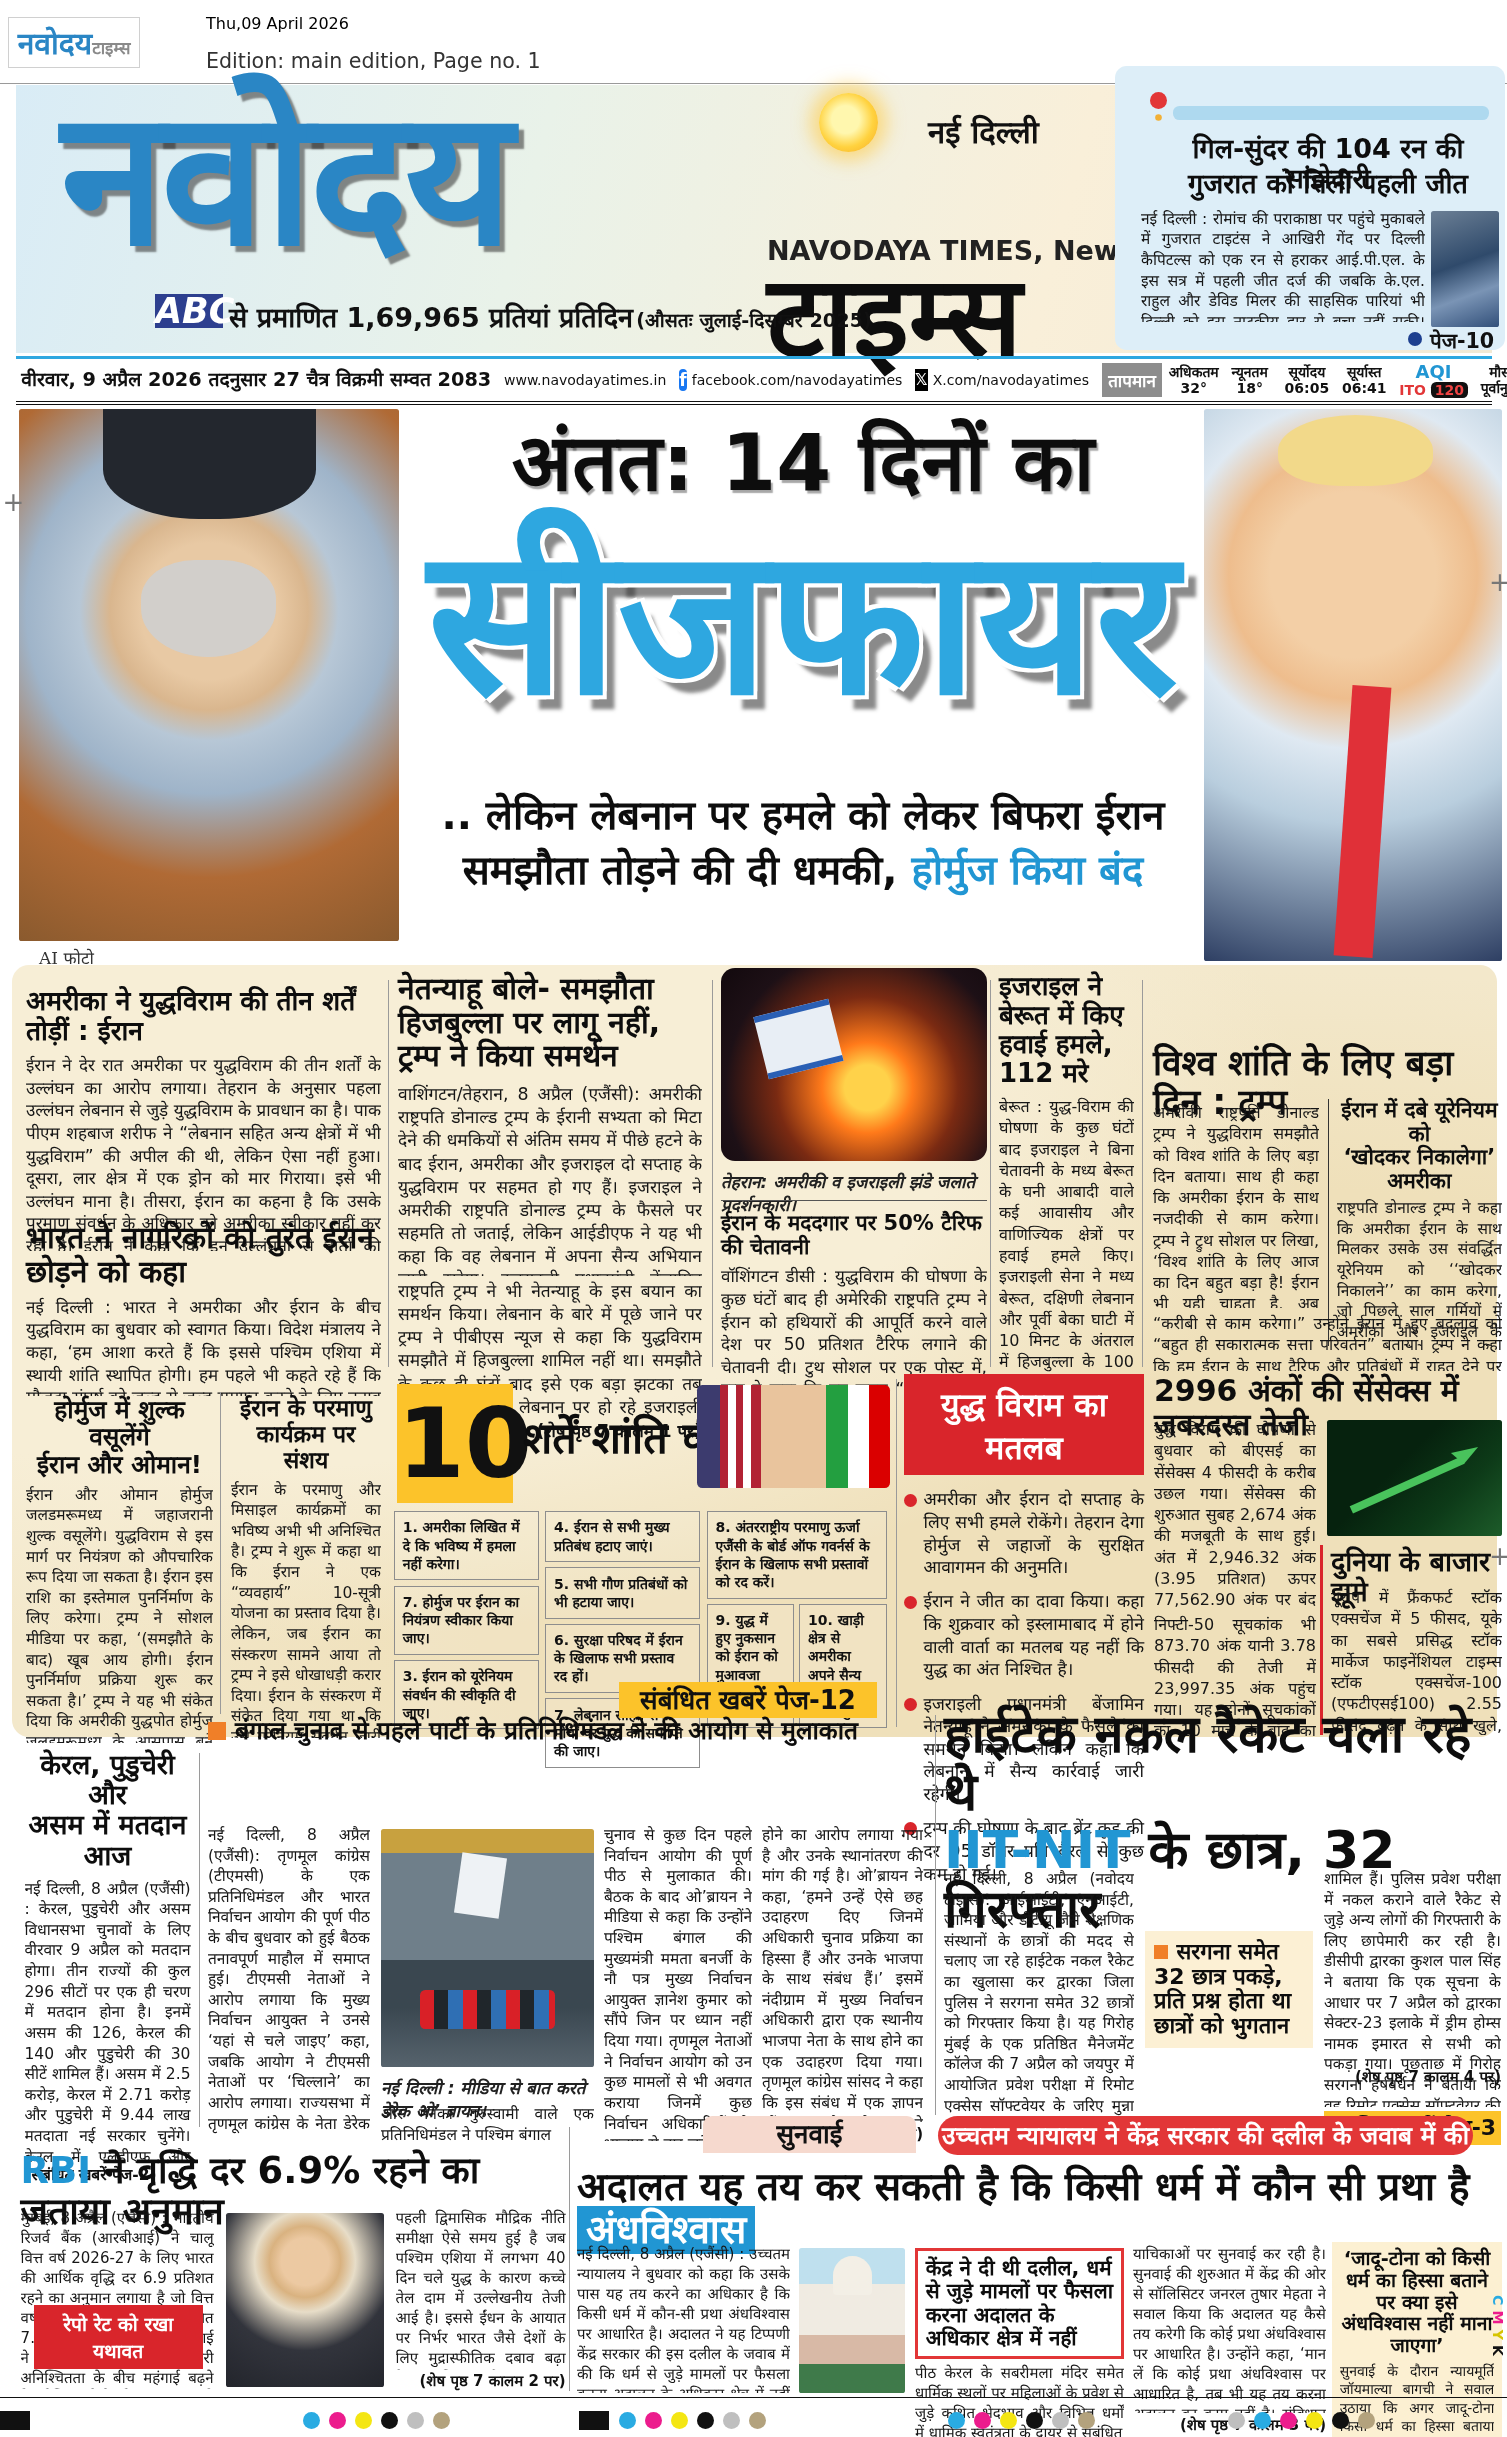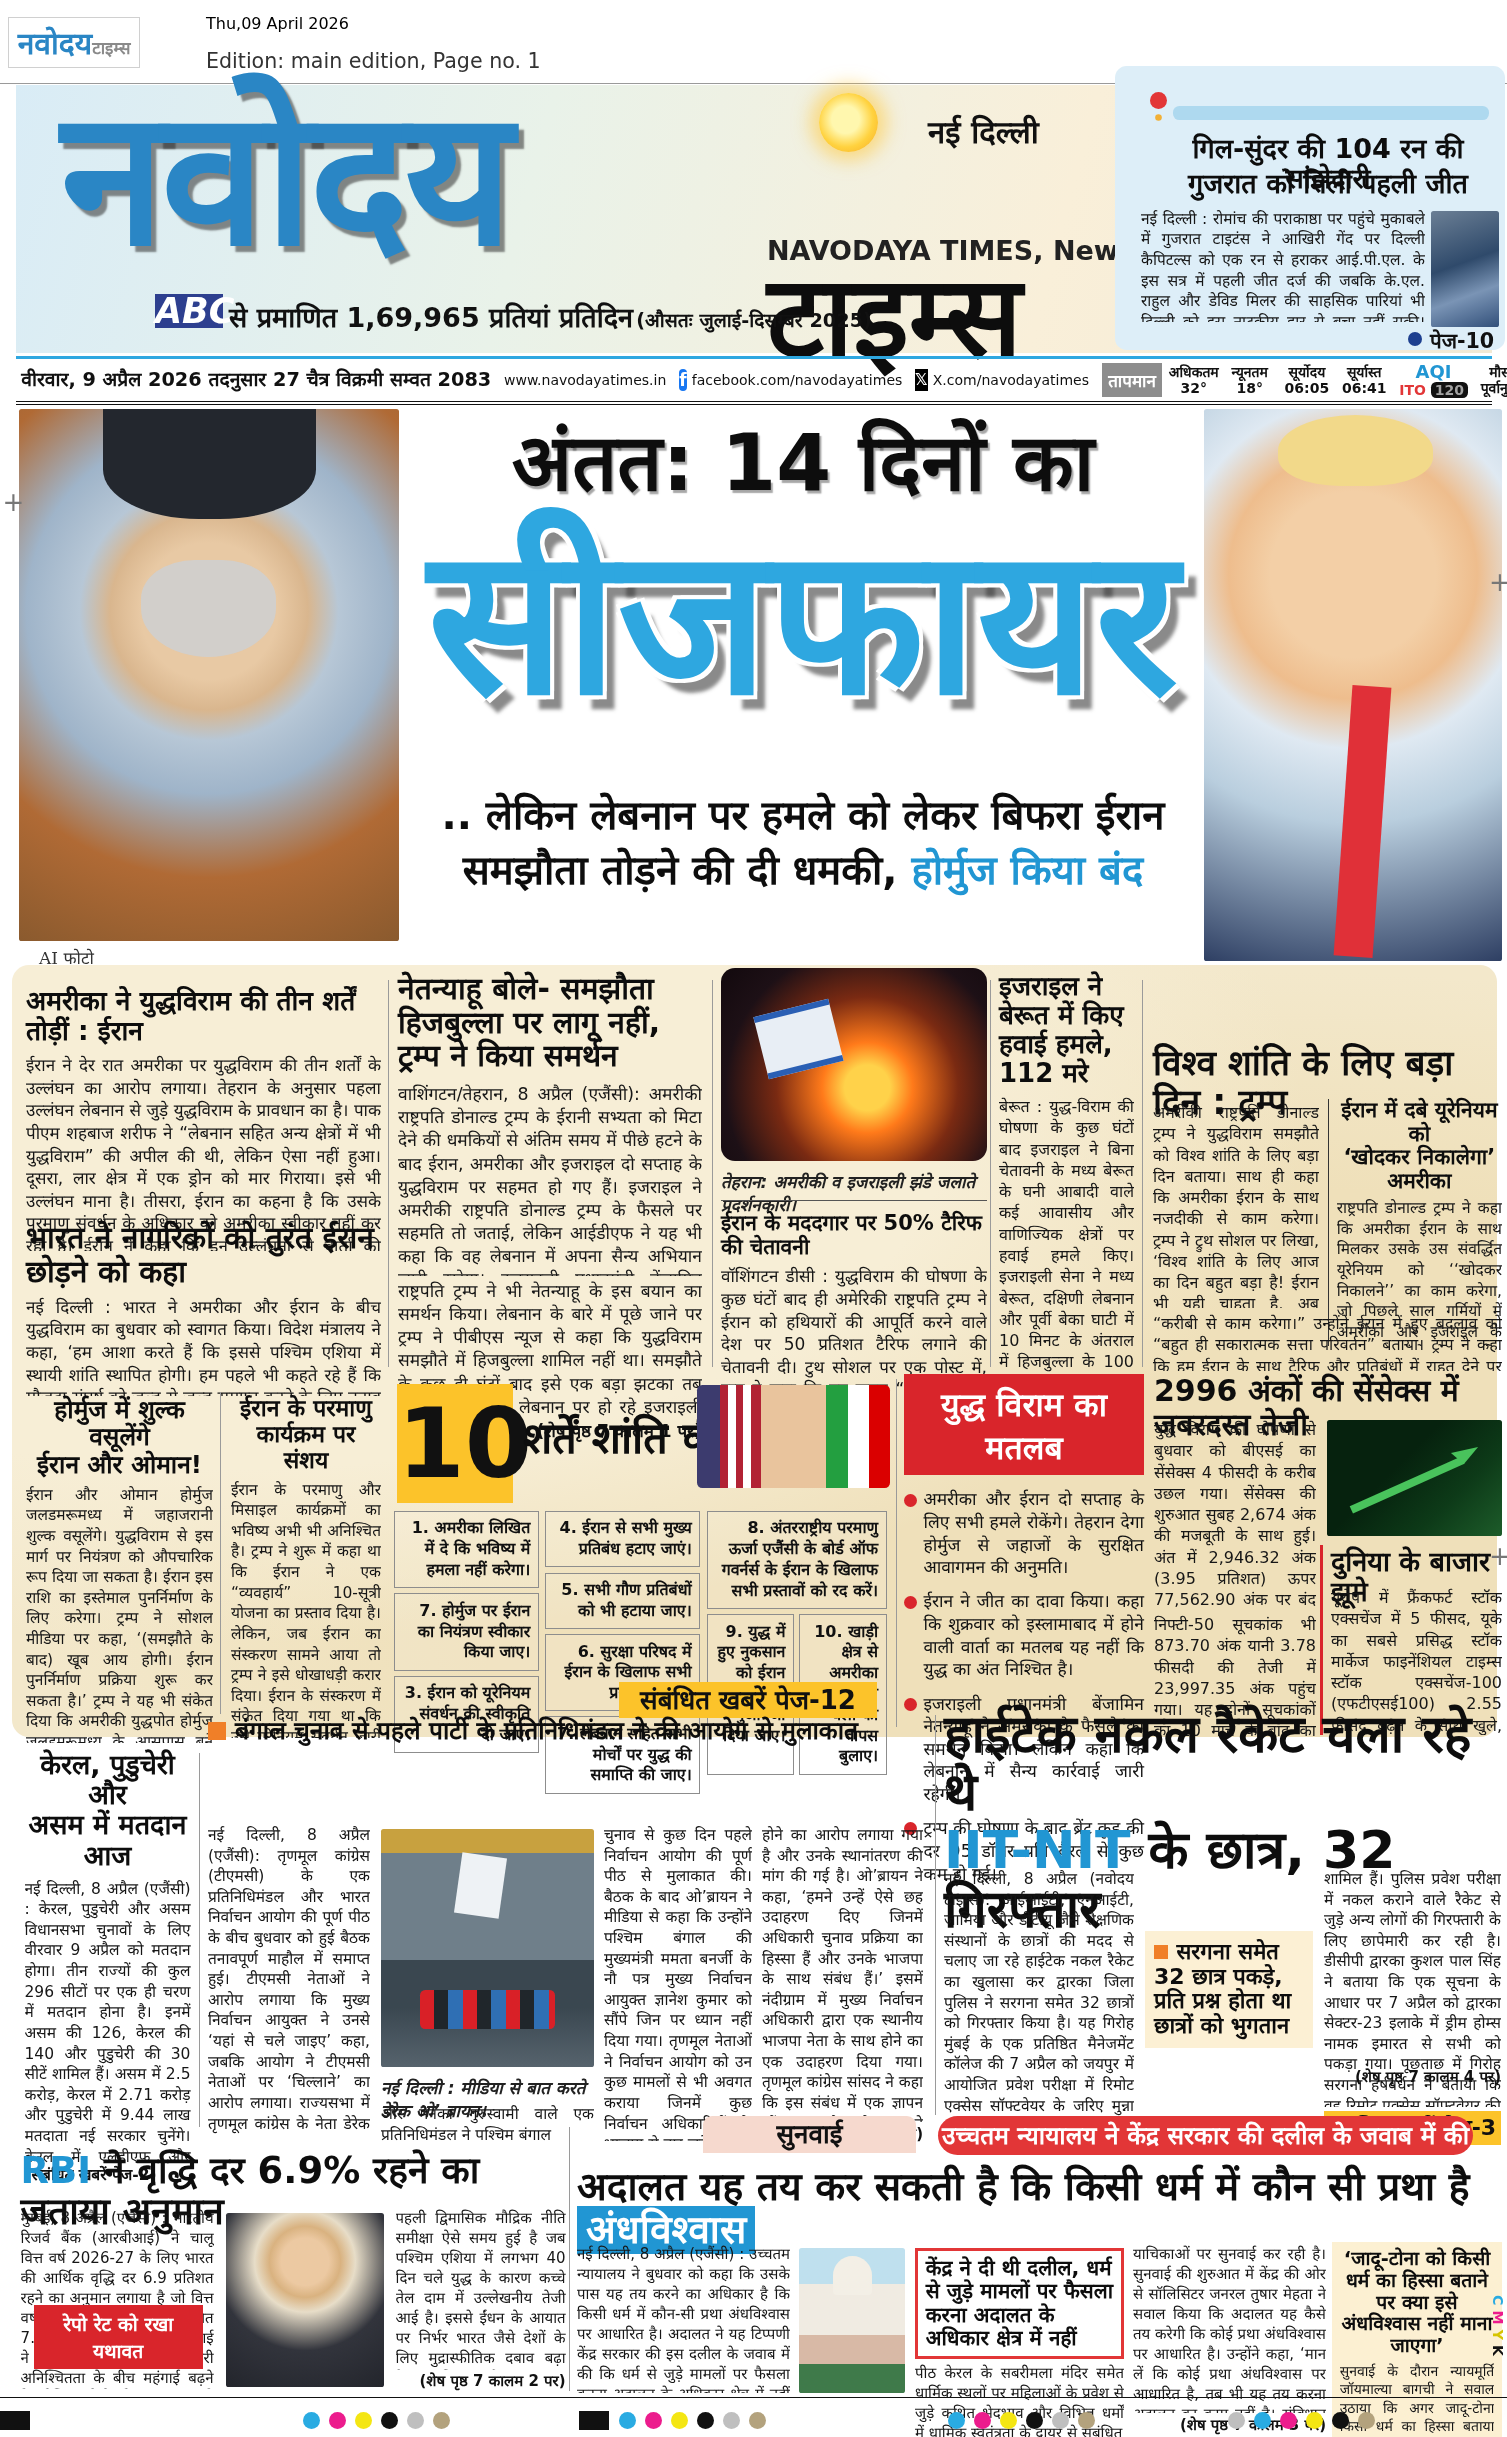--- a/index.html
+++ b/index.html
@@ -10,22 +10,22 @@
   .b{font-size:17.4px;line-height:1.33;text-align:justify;color:#161616;overflow:hidden;}
   .cont{font-weight:bold;text-align:right;font-size:17px;}
   .cap{font-size:17px;font-weight:bold;font-style:italic;color:#222;}
   .vr{position:absolute;width:1.3px;background:#9a9a9a;}
   .hrule{position:absolute;height:1.3px;background:#555;}
   .photo{position:absolute;border-radius:2.6px;overflow:hidden;}
   .blue{color:#2196d3;}
   .dl-item{display:flex;flex-direction:column;justify-content:center;align-items:center;
            font-size:14px;font-weight:bold;line-height:1.15;white-space:nowrap;}
   .dl-sep{width:1.3px;background:#111;align-self:stretch;margin:2.6px 6.4px;}
-  .cell{border:1.3px solid #8d8d8d;padding:6.4px 7.7px;font-size:16px;font-weight:600;
-        line-height:1.3;background:rgba(255,255,255,0.12);text-align:right;}
+  .cell{border:1.3px solid #8d8d8d;padding:6.4px 7.7px;font-size:14px;font-weight:600;
+        line-height:1.3;background:rgba(255,255,255,0.12);}
   .reddot{display:inline-block;width:13px;height:13px;border-radius:50%;background:#d9252b;
           margin-right:6.4px;flex:0 0 aupx;}
   .bullet-row{display:flex;align-items:flex-start;margin-bottom:11.6px;font-size:17.4px;
               line-height:1.3;text-align:justify;}
   .dotrow{position:absolute;display:flex;gap:9px;}
   .dot{width:17px;height:17px;border-radius:50%;}
 </style>
 </head>
 <body>
 
@@ -112,21 +112,21 @@
       </div>
     <div class="dl-sep"></div>
     <div class="dl-item">
       <span>सूर्यास्त</span>
         <span>06:41</span>
       </div>
     <div class="dl-sep"></div>
     <div class="dl-item">
       <span style="color:#2196d3;font-size:18px;">AQI</span>
       <span><span style="color:#e23637;">ITO</span>
-        <span style="background:#111;color:#a3a3a3;padding:0 3.9px;border-radius:5.2px;">120</span></span>
+        <span style="background:#111;color:#ef4444;padding:0 3.9px;border-radius:5.2px;">120</span></span>
     </div>
     <div class="dl-sep"></div>
     <div class="dl-item">
       <span>मौसम</span>
         <span>पूर्वानुमान</span>
       </div>
 
     <div class="dl-sep"></div>
 
     <div class="dl-sep"></div>

